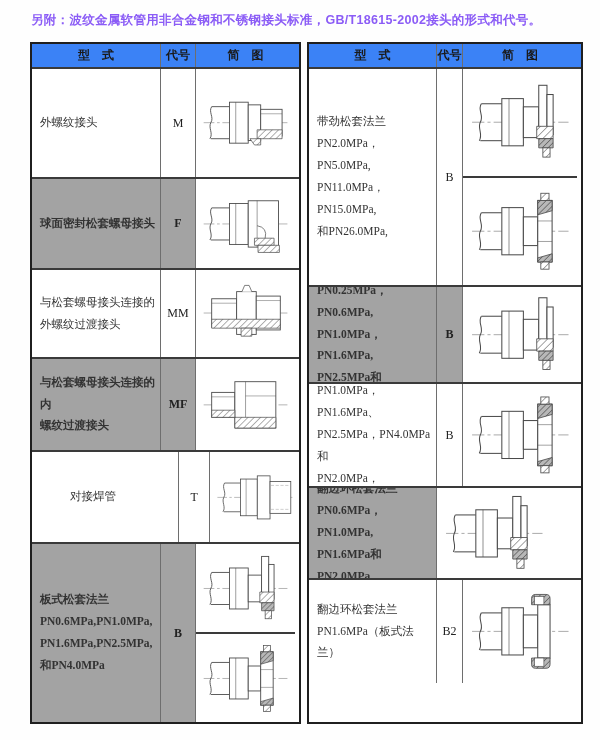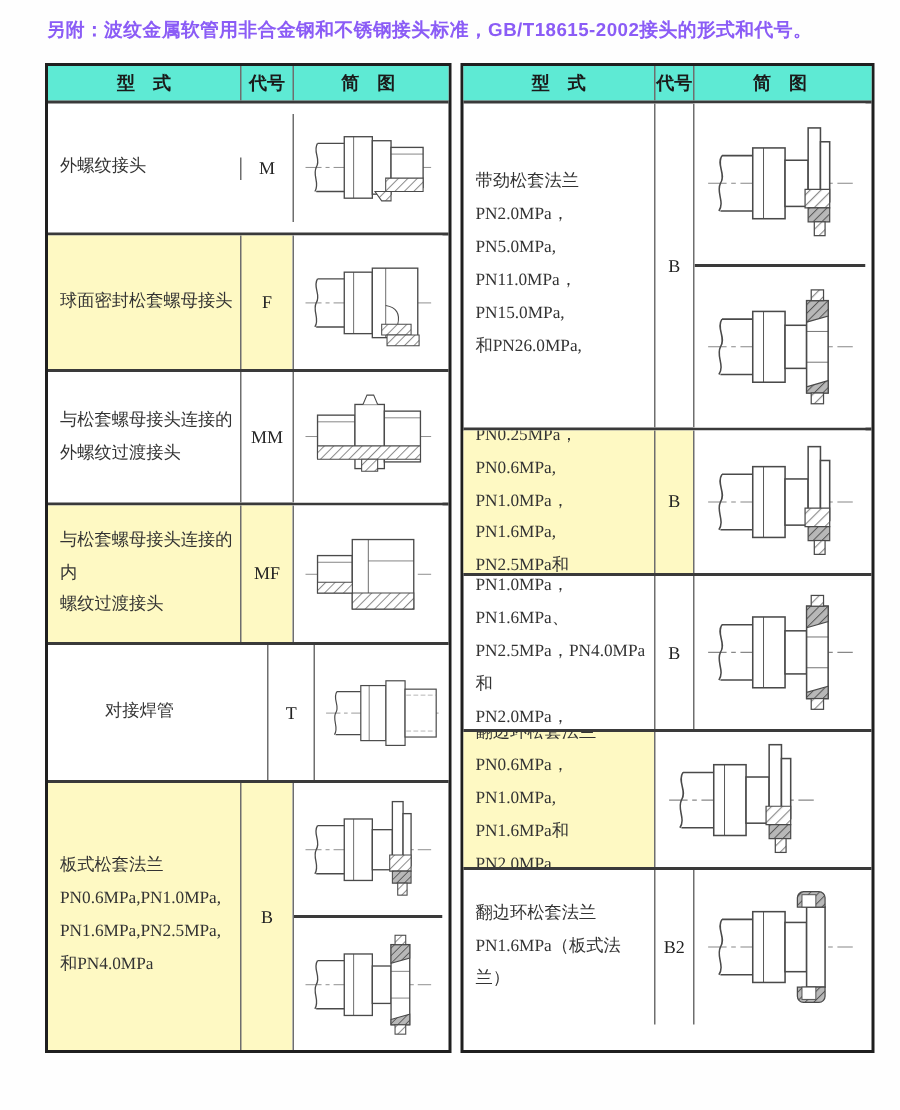--- a/index.html
+++ b/index.html
@@ -8,37 +8,37 @@
     font-family:"Liberation Serif","DejaVu Serif",serif;color:#222;
   }
   .doc-title{
     position:absolute;left:31px;top:12px;width:560px;
     font-family:"Liberation Sans","DejaVu Sans",sans-serif;
     font-weight:bold;font-size:12.5px;color:#8b5cf6;letter-spacing:.3px;
   }
   .tables{position:absolute;left:30px;top:42px;display:flex;gap:6px;}
   .tbl{border:2px solid #1f1f1f;background:#fff;}
   .row{display:flex;border-top:2px solid #3a3a3a;box-sizing:border-box;}
-  .row.header-row{border-top:none;background:#5eead4;}
+  .row.header-row{border-top:none;background:#3b82f6;}
   .cell{box-sizing:border-box;border-left:1px solid #6e6e6e;overflow:hidden;}
   .cell:first-child{border-left:none;}
   .hcell{display:flex;align-items:center;justify-content:center;
     font-weight:bold;font-size:12px;color:#1a1a1a;}
   .type-cell{
     display:flex;flex-direction:column;justify-content:center;
     padding:4px 4px 4px 8px;font-size:11.5px;line-height:1.9;
     white-space:pre-line;color:#333;
   }
   .code-cell{display:flex;align-items:center;justify-content:center;
     font-size:12px;color:#222;}
   .diag-cell{display:flex;flex-direction:column;background:#fff;}
   .sub-diagram{flex:1;display:flex;align-items:center;justify-content:center;min-height:0;}
   .sub-diagram + .sub-diagram{border-top:2px solid #3a3a3a;}
   .sub-diagram svg{width:90%;height:92%;}
-  .hl .type-cell,.hl .code-cell{background:#fef9c3;}
+  .hl .type-cell,.hl .code-cell{background:#a3a3a3;font-weight:bold;}
   
   .left .c-type{width:128px}.left .c-code{width:35px}.left .c-diag{width:100px}
   .right .c-type{width:127px}.right .c-code{width:26px}.right .c-diag{width:115px}
   .left{width:267px}.right{width:272px}
   .header-row{height:23px}
   .defs-holder{position:absolute;width:0;height:0;overflow:hidden;}
 </style>
 </head>
 <body>
 
@@ -59,21 +59,21 @@
 
 <div class="doc-title">另附：波纹金属软管用非合金钢和不锈钢接头标准，GB/T18615-2002接头的形式和代号。</div>
 
 <div class="tables">
   <div class="tbl left" id="left-table">
       <div class="row header-row">
         <div class="cell hcell c-type">型　式</div>
         <div class="cell hcell c-code">代号</div>
         <div class="cell hcell c-diag">简　图</div>
       </div>
-      <div class="row" style="height: 88px; align-items: center;">
+      <div class="row" style="height: 110px;">
         <div class="cell type-cell c-type">外螺纹接头</div>
         <div class="cell code-cell c-code">M</div>
         <div class="cell diag-cell c-diag">
           <div class="sub-diagram">
             <svg viewBox="0 0 100 80" preserveAspectRatio="xMidYMid meet">
               <line x1="3" y1="40" x2="97" y2="40" stroke="#888" stroke-width="0.7" stroke-dasharray="12 3 3 3"></line>
               <path d="M12 22 c-4 6 3 12 -1 18 c-3 6 3 12 -1 18" fill="none" stroke="#4a4a4a" stroke-width="1"></path>
               <line x1="12" y1="22" x2="32" y2="22" stroke="#4a4a4a"></line>
               <line x1="11" y1="58" x2="32" y2="58" stroke="#4a4a4a"></line>
               <rect x="32" y="17" width="21" height="46" fill="#fff" stroke="#4a4a4a"></rect>

